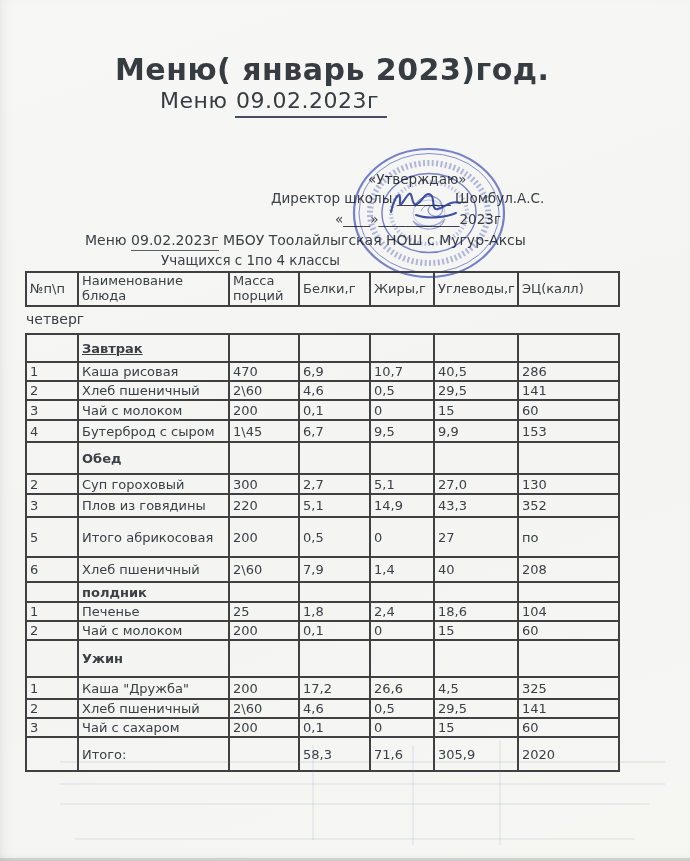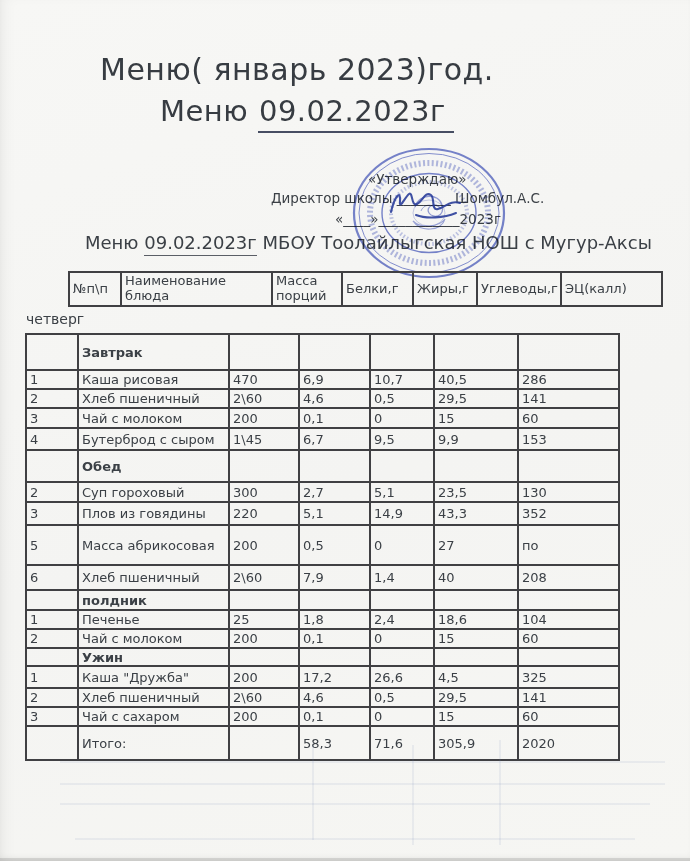--- a/index.html
+++ b/index.html
@@ -5,34 +5,34 @@
   html,body{margin:0;padding:0;background:#e9e9e7;}
   .page{
     position:relative;width:690px;height:861px;margin:0 auto;
     background:linear-gradient(160deg,#f7f7f5 0%,#f4f4f2 55%,#f6f6f3 100%);
     overflow:hidden;
     font-family:"DejaVu Sans","Liberation Sans",sans-serif;
     color:#3b4046;
     box-shadow:inset 10px 0 18px -12px rgba(0,0,0,0.10), inset 0 -6px 10px -6px rgba(0,0,0,0.12);
   }
   
-  .title1{position:absolute;left:100px;top:52px;font-size:30px;letter-spacing:.5px;color:#373c42;white-space:nowrap;}
-  .title2{position:absolute;left:160px;top:94px;font-size:29px;letter-spacing:.5px;color:#373c42;white-space:nowrap;text-align:center;}
+  .title1{position:absolute;left:115px;top:52px;font-size:30px;letter-spacing:.5px;color:#373c42;white-space:nowrap;font-weight:bold;}
+  .title2{position:absolute;left:160px;top:88px;font-size:22px;letter-spacing:.5px;color:#373c42;white-space:nowrap;text-align:center;}
   .title2 .u2{border-bottom:2px solid #474e63;padding:0 8px 3px 1px;}
   
   .approve{position:absolute;left:368px;top:171px;font-size:13.5px;}
   .director{position:absolute;left:271px;top:190px;font-size:13.5px;white-space:nowrap;}
   .dateline{position:absolute;left:335px;top:211px;font-size:13.5px;white-space:nowrap;}
-  .schoolline{position:absolute;left:85px;top:232px;font-size:18px;white-space:nowrap;}
+  .schoolline{position:absolute;left:85px;top:232px;font-size:14px;white-space:nowrap;}
   .schoolline .u1{border-bottom:1.5px solid #5a5e66;padding-bottom:2px;}
   .students{position:absolute;left:161px;top:252px;font-size:13.5px;white-space:nowrap;}
   .weekday{position:absolute;left:26px;top:311px;font-size:14px;}
   
   table{position:absolute;border-collapse:collapse;table-layout:fixed;}
-  #headerTable{left:25px;top:271px;width:593px;height:36px;margin-left:43px;}
+  #headerTable{left:25px;top:271px;width:593px;height:36px;}
   #menuTable{left:25px;top:333px;width:593px;}
   th,td{border:2px solid #404043;font-size:13px;font-weight:400;text-align:left;
         padding:0 3px;vertical-align:middle;white-space:nowrap;overflow:hidden;color:#3b4046;}
   th{white-space:normal;line-height:1.15;padding:1px 3px;}
   td.section-name{font-weight:700;}
   
   .stamp{position:absolute;left:349px;top:145px;width:160px;height:138px;opacity:.72;mix-blend-mode:multiply;}
   .signature{position:absolute;left:386px;top:185px;width:92px;height:38px;opacity:.9;}
   
   .ghost{position:absolute;background:rgba(105,125,175,0.10);}
@@ -52,20 +52,21 @@
   </div>
 
   <div class="approve">«Утверждаю»</div>
   <div class="director">Директор школы ________ Шомбул.А.С.</div>
   <div class="dateline">«____»____________2023г</div>
   <div class="schoolline">
     <span>Меню</span>
     <span class="u1">09.02.2023г</span>
     <span>МБОУ  Тоолайлыгская НОШ  с Мугур-Аксы</span>
   </div>
+  <div class="students">Учащихся с 1по 4 классы</div>
 
   <svg class="stamp" viewBox="0 0 160 138">
     <g fill="none" stroke="#4557c0">
       <ellipse cx="80" cy="68" rx="75" ry="64" stroke-width="2.2"></ellipse>
       <ellipse cx="80" cy="68" rx="70" ry="59.5" stroke-width="0.9"></ellipse>
       <ellipse cx="80" cy="68" rx="47" ry="39.5" stroke-width="1.4"></ellipse>
       <ellipse cx="80" cy="68" rx="59" ry="50" stroke-width="6" stroke-dasharray="2 2.4" opacity="0.55"></ellipse>
       <ellipse cx="80" cy="68" rx="38" ry="31" stroke-width="4" stroke-dasharray="1.6 2.2" opacity="0.45"></ellipse>
       <path d="M66,62 C70,48 90,48 93,60 C96,72 84,74 80,68 C76,62 86,56 92,64" stroke-width="1.3" opacity="0.8"></path>
       <path d="M64,76 C72,88 92,86 96,74 C90,82 72,84 64,76 Z" stroke-width="1.2" opacity="0.7"></path>
@@ -110,21 +111,21 @@
     <colgroup>
         <col style="width:52px">
         <col style="width:151px">
         <col style="width:70px">
         <col style="width:71px">
         <col style="width:64px">
         <col style="width:84px">
         <col style="width:101px">
       </colgroup>
     <tbody>
-        <tr style="height: 36px;">
+        <tr style="height: 28px; text-decoration: underline;">
           <td></td>
           <td class="section-name">Завтрак</td>
           <td></td>
           <td></td>
           <td></td>
           <td></td>
           <td></td>
         </tr>
         <tr style="height: 19px;">
           <td>1</td>
@@ -170,35 +171,35 @@
           <td></td>
           <td></td>
           <td></td>
         </tr>
         <tr style="height: 20px;">
           <td>2</td>
           <td>Суп гороховый</td>
           <td>300</td>
           <td>2,7</td>
           <td>5,1</td>
-          <td>23,5</td>
+          <td>27,0</td>
           <td>130</td>
         </tr>
         <tr style="height: 23px;">
           <td>3</td>
           <td>Плов из говядины</td>
           <td>220</td>
           <td>5,1</td>
           <td>14,9</td>
           <td>43,3</td>
           <td>352</td>
         </tr>
         <tr style="height: 40px;">
           <td>5</td>
-          <td>Масса абрикосовая</td>
+          <td>Итого абрикосовая</td>
           <td>200</td>
           <td>0,5</td>
           <td>0</td>
           <td>27</td>
           <td>по</td>
         </tr>
         <tr style="height: 25px;">
           <td>6</td>
           <td>Хлеб пшеничный</td>
           <td>2\60</td>
@@ -227,21 +228,21 @@
         </tr>
         <tr style="height: 19px;">
           <td>2</td>
           <td>Чай с молоком</td>
           <td>200</td>
           <td>0,1</td>
           <td>0</td>
           <td>15</td>
           <td>60</td>
         </tr>
-        <tr style="height: 18px;">
+        <tr style="height: 37px;">
           <td></td>
           <td class="section-name">Ужин</td>
           <td></td>
           <td></td>
           <td></td>
           <td></td>
           <td></td>
         </tr>
         <tr style="height: 22px;">
           <td>1</td>

